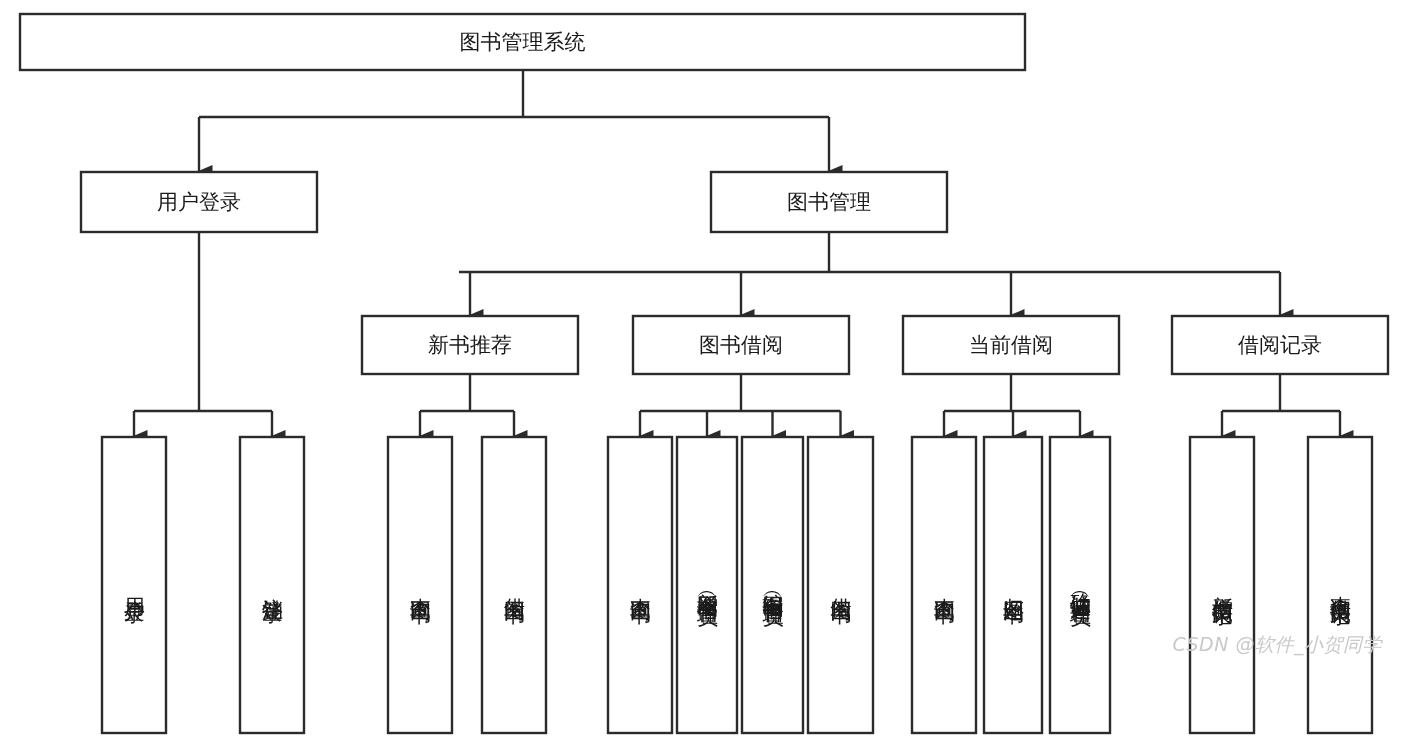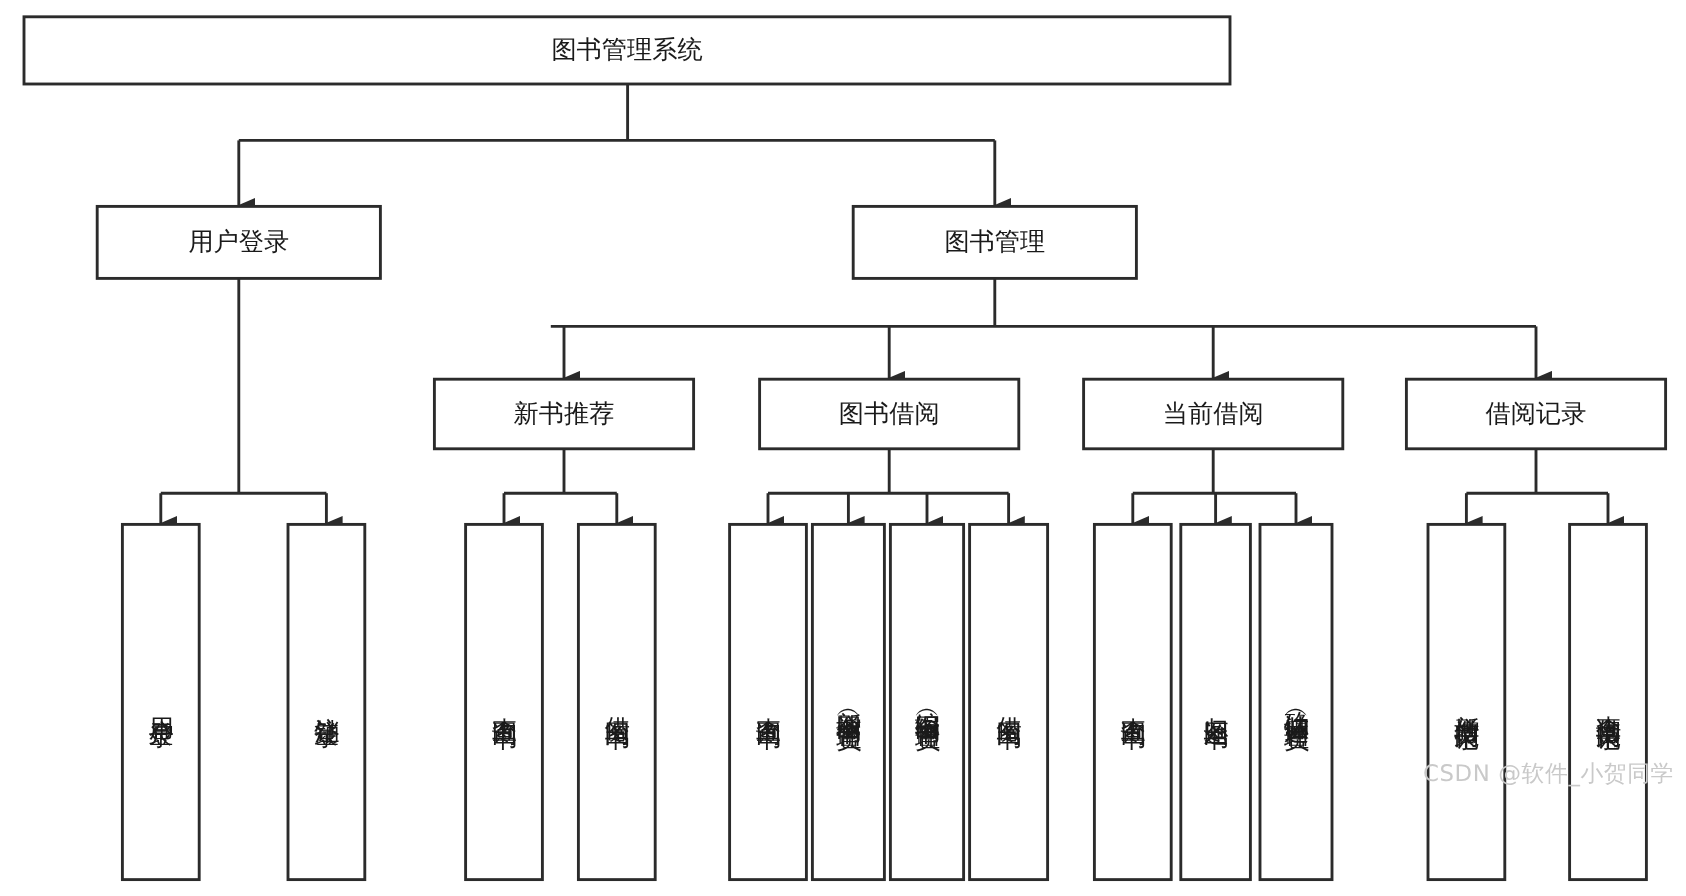--- a/index.html
+++ b/index.html
@@ -61,27 +61,28 @@
     font-size: 21px;
     line-height: 1.28;
     color: #1a1a1a;
     letter-spacing: 2px;
     white-space: nowrap;
     pointer-events: none;
     text-align: center;
   }
   .watermark {
     position: absolute;
-    right: 10px;
+    right: 23px;
     bottom: 4px;
     font-family: "DejaVu Sans", "Liberation Sans", sans-serif;
     font-size: 19px;
     color: #c9c9c9;
     letter-spacing: 0.5px;
     user-select: none;
+    font-style: italic;
   }
 </style>
 </head>
 <body>
 
 <div id="diagram-root">
 
   <svg id="diagram-svg" viewBox="0 0 1405 747">
     <defs>
       <marker id="arrow" viewBox="0 0 12 14" refX="6" refY="13.5" markerWidth="12" markerHeight="14" orient="auto-start-reverse" markerUnits="userSpaceOnUse">

